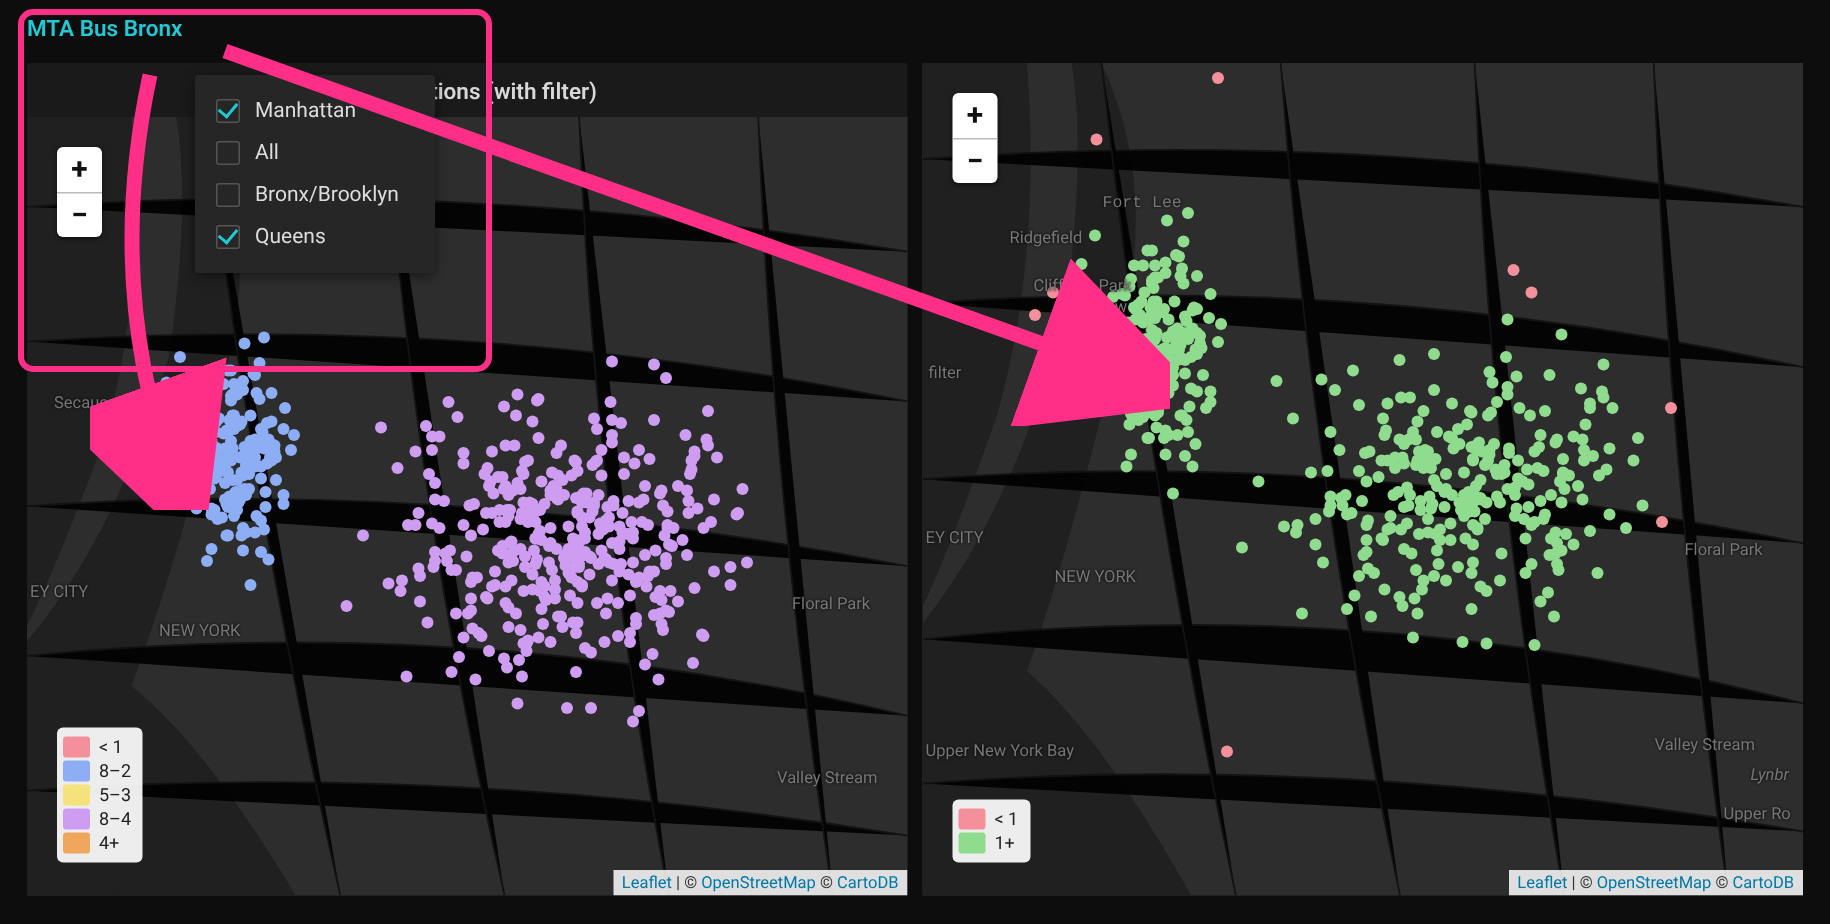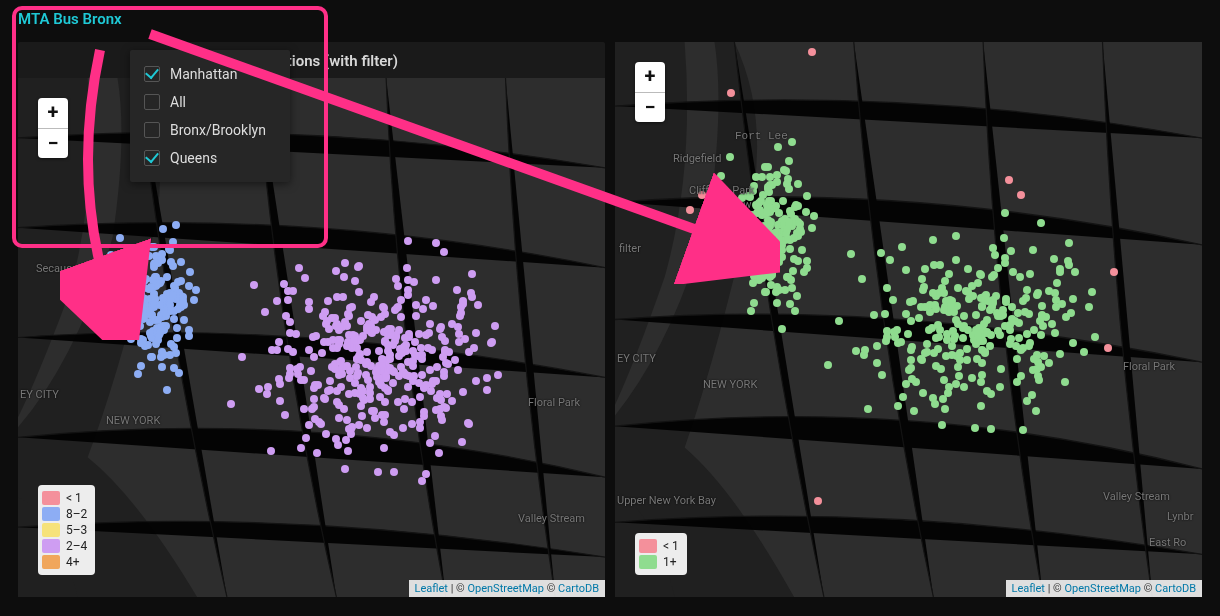--- a/index.html
+++ b/index.html
@@ -754,21 +754,21 @@
           <div class="legend-row">
             <div class="legend-swatch" style="background: rgb(141, 173, 244);"></div>
             <span>8–2</span>
           </div>
           <div class="legend-row">
             <div class="legend-swatch" style="background: rgb(246, 226, 122);"></div>
             <span>5–3</span>
           </div>
           <div class="legend-row">
             <div class="legend-swatch" style="background: rgb(206, 157, 242);"></div>
-            <span>2–4</span>
+            <span>8–4</span>
           </div>
           <div class="legend-row">
             <div class="legend-swatch" style="background: rgb(240, 166, 92);"></div>
             <span>4+</span>
           </div>
         </div>
       <div class="attrib">
         <a>Leaflet</a>
         <span> | © </span>
         <a>OpenStreetMap</a>
@@ -1321,22 +1321,22 @@
           <div class="place-label" style="left: 120px; top: 88px; font-family: Liberation Mono, monospace;">Fort Lee</div>
           <div class="place-label" style="left: 58px; top: 110px;">Ridgefield</div>
           <div class="place-label" style="left: 74px; top: 142px;">Cliffside Park</div>
           <div class="place-label" style="left: 96px; top: 156px;">Fairview</div>
           <div class="place-label" style="left: 70px; top: 214px;">Union City</div>
           <div class="place-label" style="left: 4px; top: 200px;">filter</div>
           <div class="place-label" style="left: 2px; top: 452px;">Upper New York
 Bay</div>
           <div class="place-label" style="left: 508px; top: 318px;">Floral Park</div>
           <div class="place-label" style="left: 488px; top: 448px;">Valley Stream</div>
-          <div class="place-label" style="left: 552px; top: 468px;">Lynbr</div>
-          <div class="place-label" style="left: 534px; top: 494px;">East Ro</div>
+          <div class="place-label" style="left: 552px; top: 468px; font-style: italic;">Lynbr</div>
+          <div class="place-label" style="left: 534px; top: 494px;">Upper Ro</div>
         </div>
       <div class="legend" id="legend-right">
           <div class="legend-row">
             <div class="legend-swatch" style="background: rgb(244, 144, 155);"></div>
             <span>&lt; 1</span>
           </div>
           <div class="legend-row">
             <div class="legend-swatch" style="background: rgb(143, 220, 143);"></div>
             <span>1+</span>
           </div>

